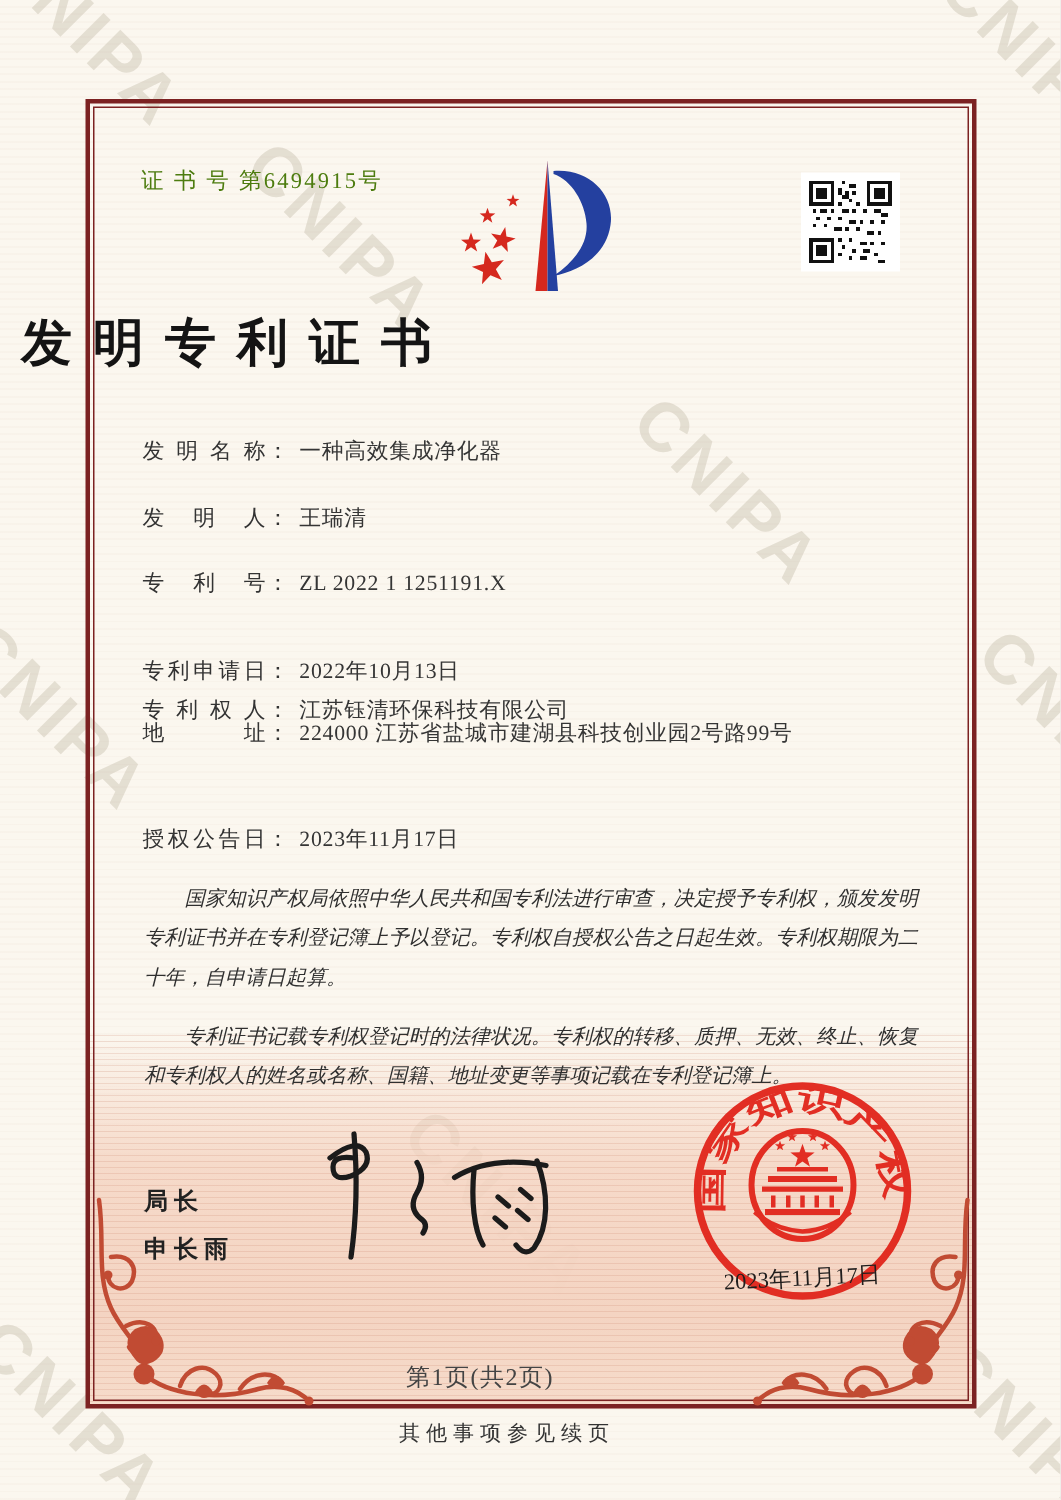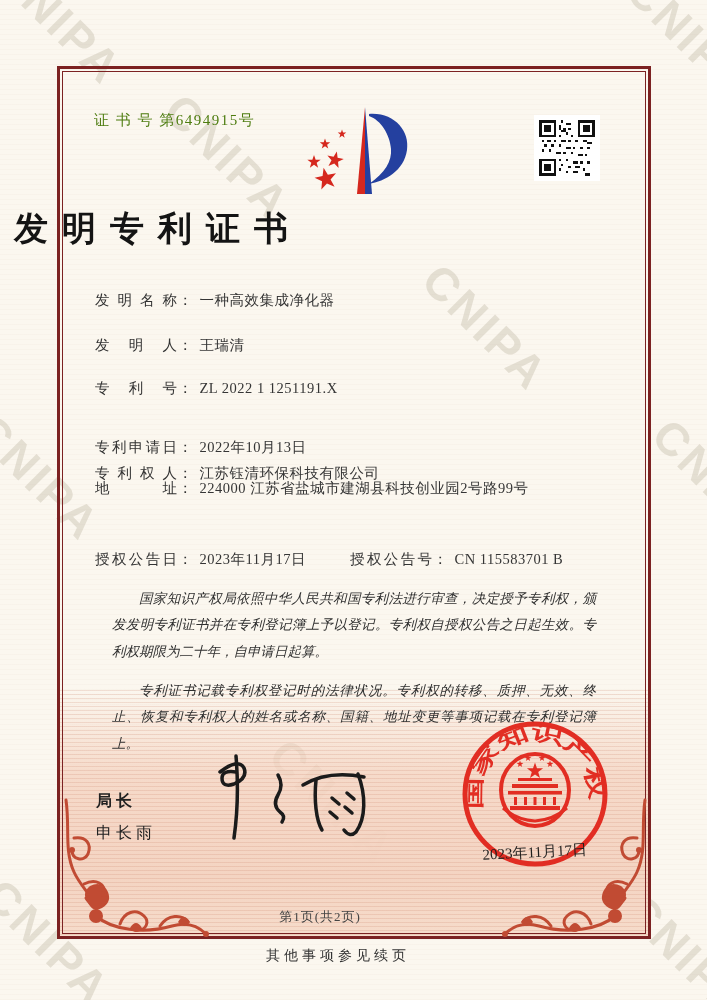--- a/index.html
+++ b/index.html
@@ -40,29 +40,29 @@
     font-size:34px;font-weight:700;letter-spacing:14px;text-indent:14px;color:#141414;
   }
   .frow{position:absolute;left:95px;font-size:14.5px;color:#333;white-space:nowrap;}
   .flabel{display:inline-block;width:82px;text-align:justify;text-align-last:justify;vertical-align:baseline;}
   .fcolon{display:inline-block;margin:0 7px 0 1px;}
   .fvalue{letter-spacing:0.5px;color:#353535;}
   .body-text{
     position:absolute;left:96px;width:516px;top:586px;
     font-size:13.5px;line-height:1.95;text-align:justify;font-style:italic;color:#2f2f2f;
   }
-  .body-text p{margin:0 16px 13px;text-indent:2em;}
+  .body-text p{margin:0 0 13px;text-indent:2em;}
   .sig-title{position:absolute;left:96px;top:791px;font-size:16px;font-weight:600;letter-spacing:4px;color:#222;}
-  .sig-name{position:absolute;left:96px;top:823px;font-size:16px;font-weight:400;letter-spacing:4px;color:#222;}
+  .sig-name{position:absolute;left:96px;top:823px;font-size:16px;font-weight:700;letter-spacing:4px;color:#222;}
   .sig-svg{position:absolute;left:198px;top:750px;}
   .seal{position:absolute;left:455px;top:716px;opacity:0.95;}
   .orn{position:absolute;top:798px;}
   .orn.left{left:60px;}
   .orn.right{left:501px;transform:scaleX(-1);}
-  .pagination{position:absolute;left:0;width:640px;top:908px;text-align:center;font-size:13px;color:#444;letter-spacing:1px;}
+  .pagination{position:absolute;left:0;width:640px;top:908px;text-align:center;font-size:16px;color:#444;letter-spacing:1px;}
   .footer-note{position:absolute;left:0;width:676px;top:947px;text-align:center;font-size:14px;letter-spacing:4px;color:#333;}
 </style>
 </head>
 <body>
 
 <div class="page">
 
   <div class="wm" style="left:-18px;top:-6px;">CNIPA</div>
   <div class="wm" style="left:150px;top:130px;">CNIPA</div>
   <div class="wm" style="left:612px;top:10px;">CNIPA</div>
@@ -208,23 +208,20 @@
   </div>
   <div class="frow" style="top:464px;">
     <span class="flabel">专利权人</span><span class="fcolon">：</span><span class="fvalue">江苏钰清环保科技有限公司</span>
   </div>
   <div class="frow" style="top:479px;">
     <span class="flabel">地址</span><span class="fcolon">：</span><span class="fvalue">224000 江苏省盐城市建湖县科技创业园2号路99号</span>
   </div>
   <div class="frow" style="top:550px;">
     <span class="flabel">授权公告日</span><span class="fcolon">：</span><span class="fvalue">2023年11月17日</span>
   </div>
-  <div class="frow" style="top:550px;left:350px;">
-    <span class="flabel">授权公告号</span><span class="fcolon">：</span><span class="fvalue">CN 115583701 B</span>
-  </div>
 
   <div class="body-text">
     <p>国家知识产权局依照中华人民共和国专利法进行审查，决定授予专利权，颁发发明专利证书并在专利登记簿上予以登记。专利权自授权公告之日起生效。专利权期限为二十年，自申请日起算。</p>
     <p>专利证书记载专利权登记时的法律状况。专利权的转移、质押、无效、终止、恢复和专利权人的姓名或名称、国籍、地址变更等事项记载在专利登记簿上。</p>
   </div>
 
   <div class="sig-title">局长</div>
   <div class="sig-name">申长雨</div>
   <svg class="sig-svg" width="200" height="95" viewBox="0 0 200 95">
     <g fill="none" stroke="#1b1b1b" stroke-width="3.5" stroke-linecap="round" stroke-linejoin="round">

